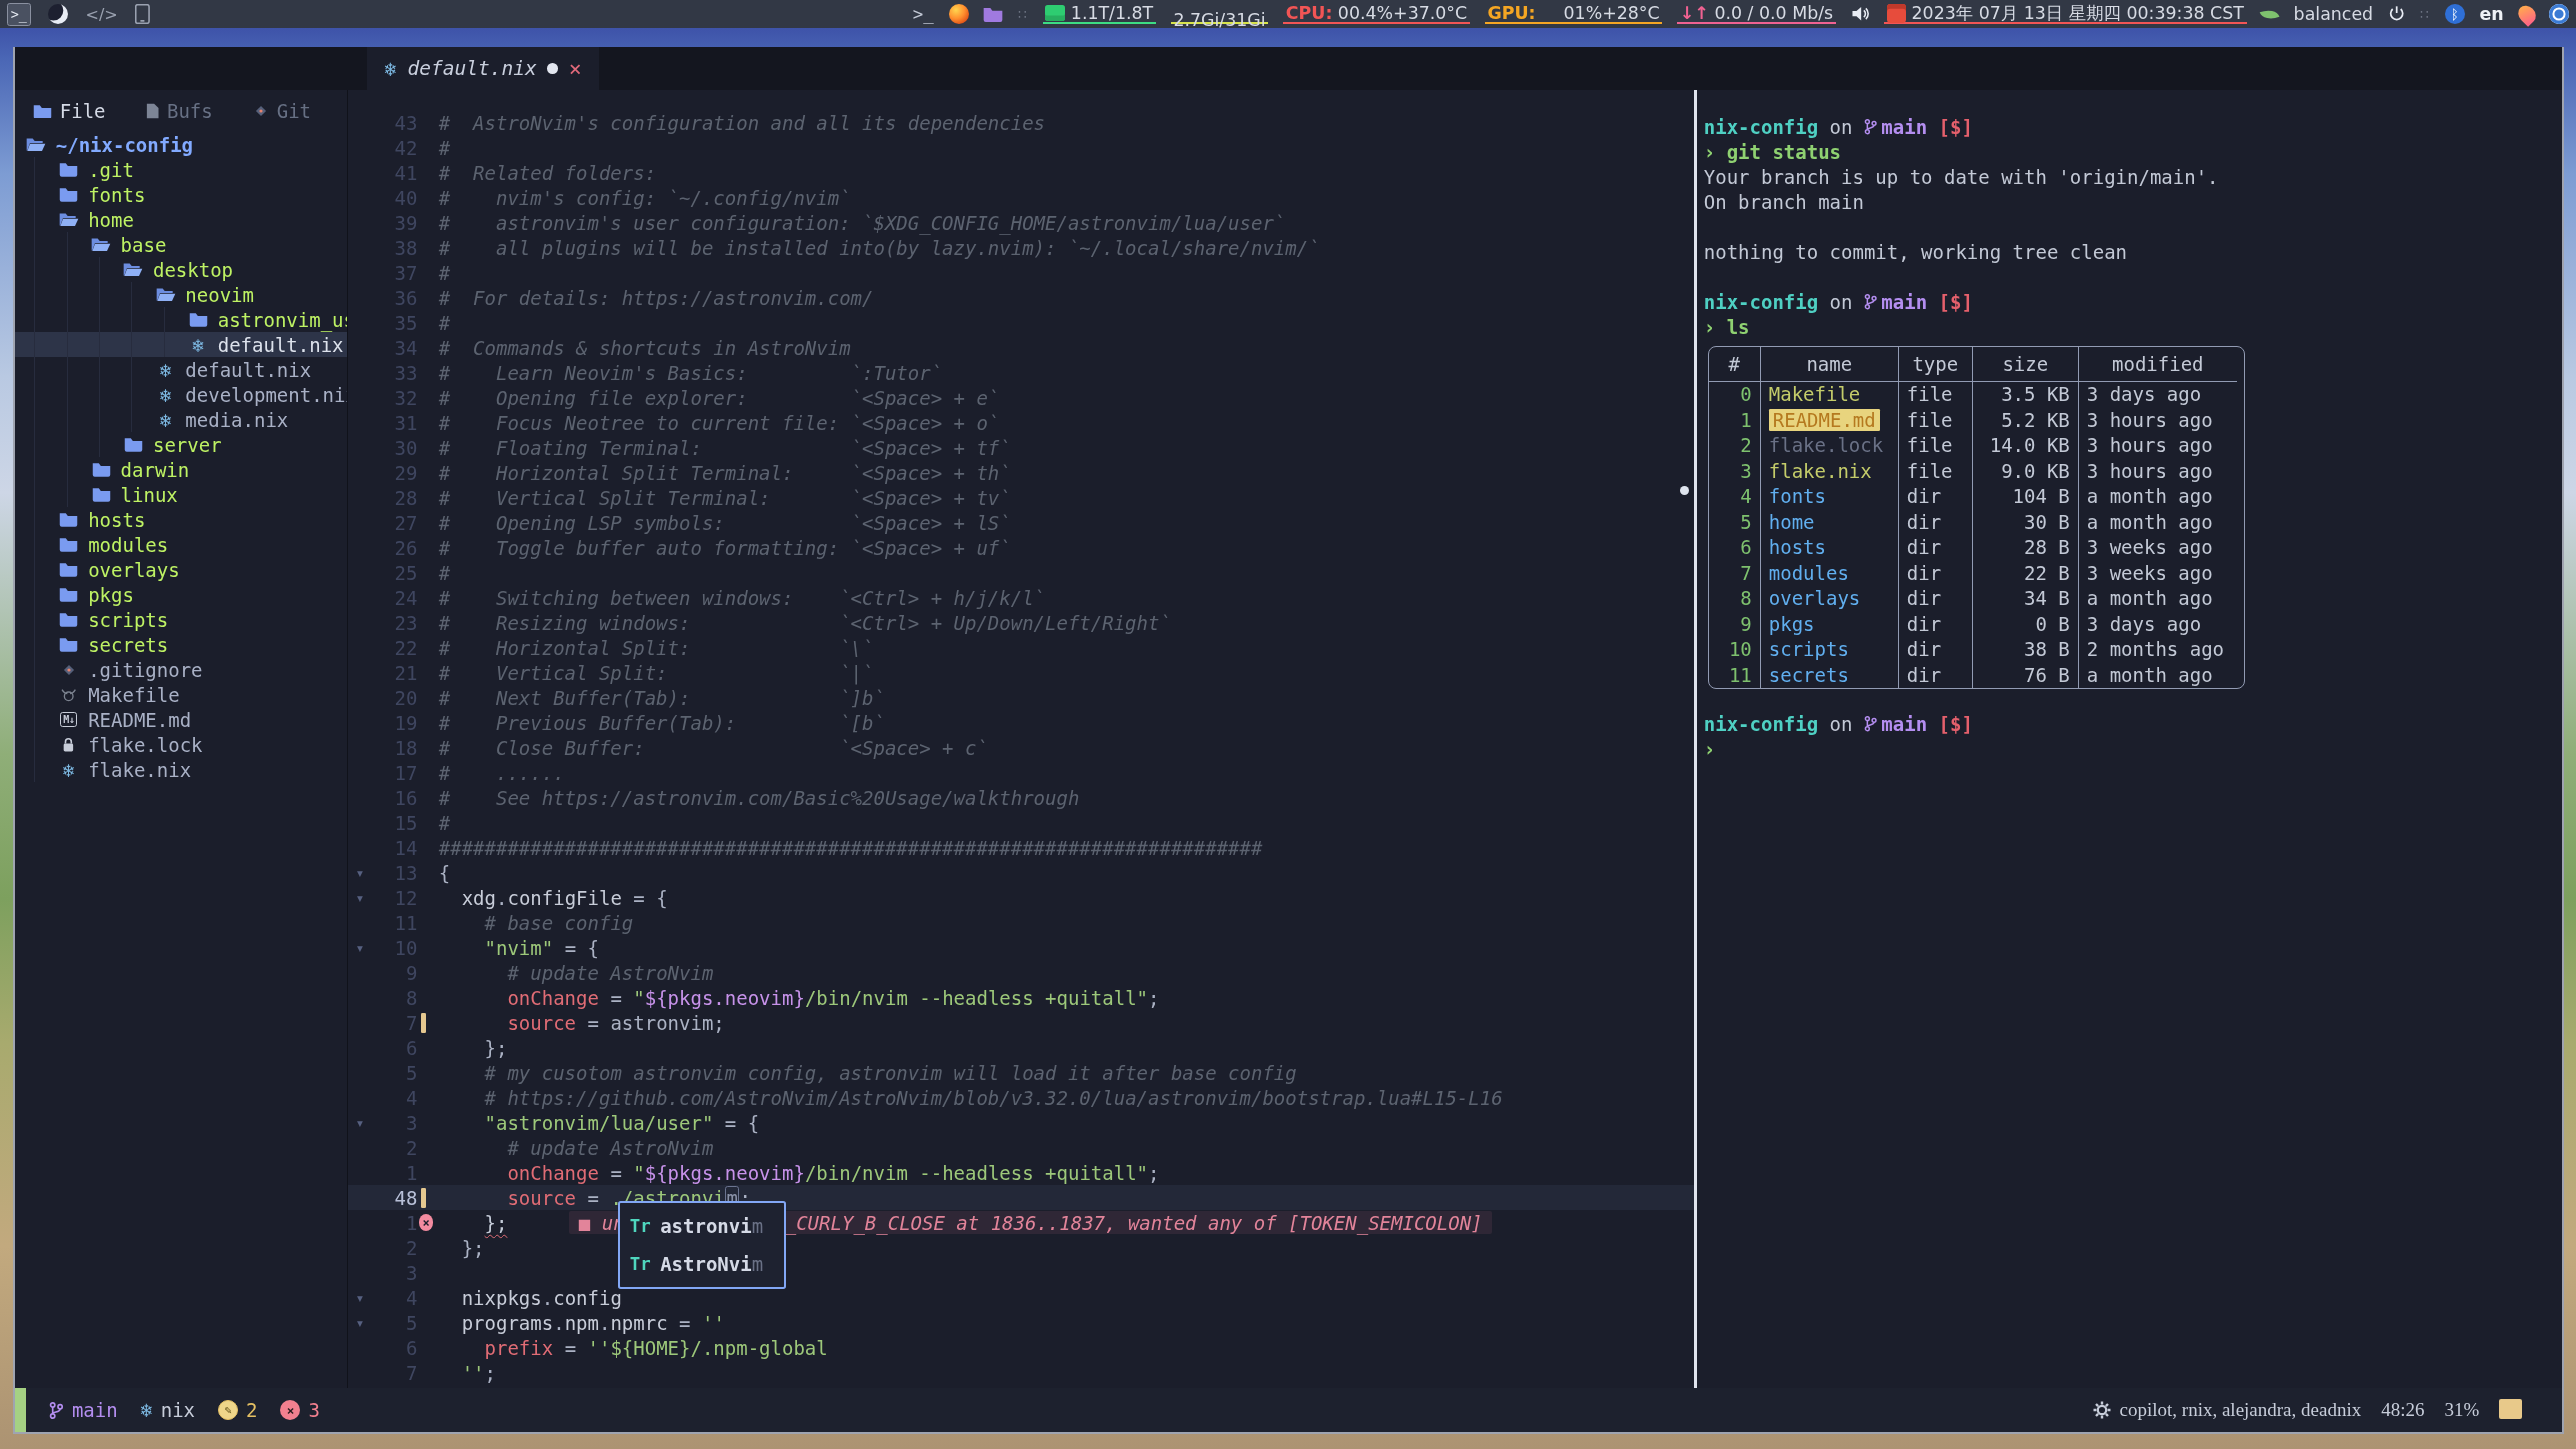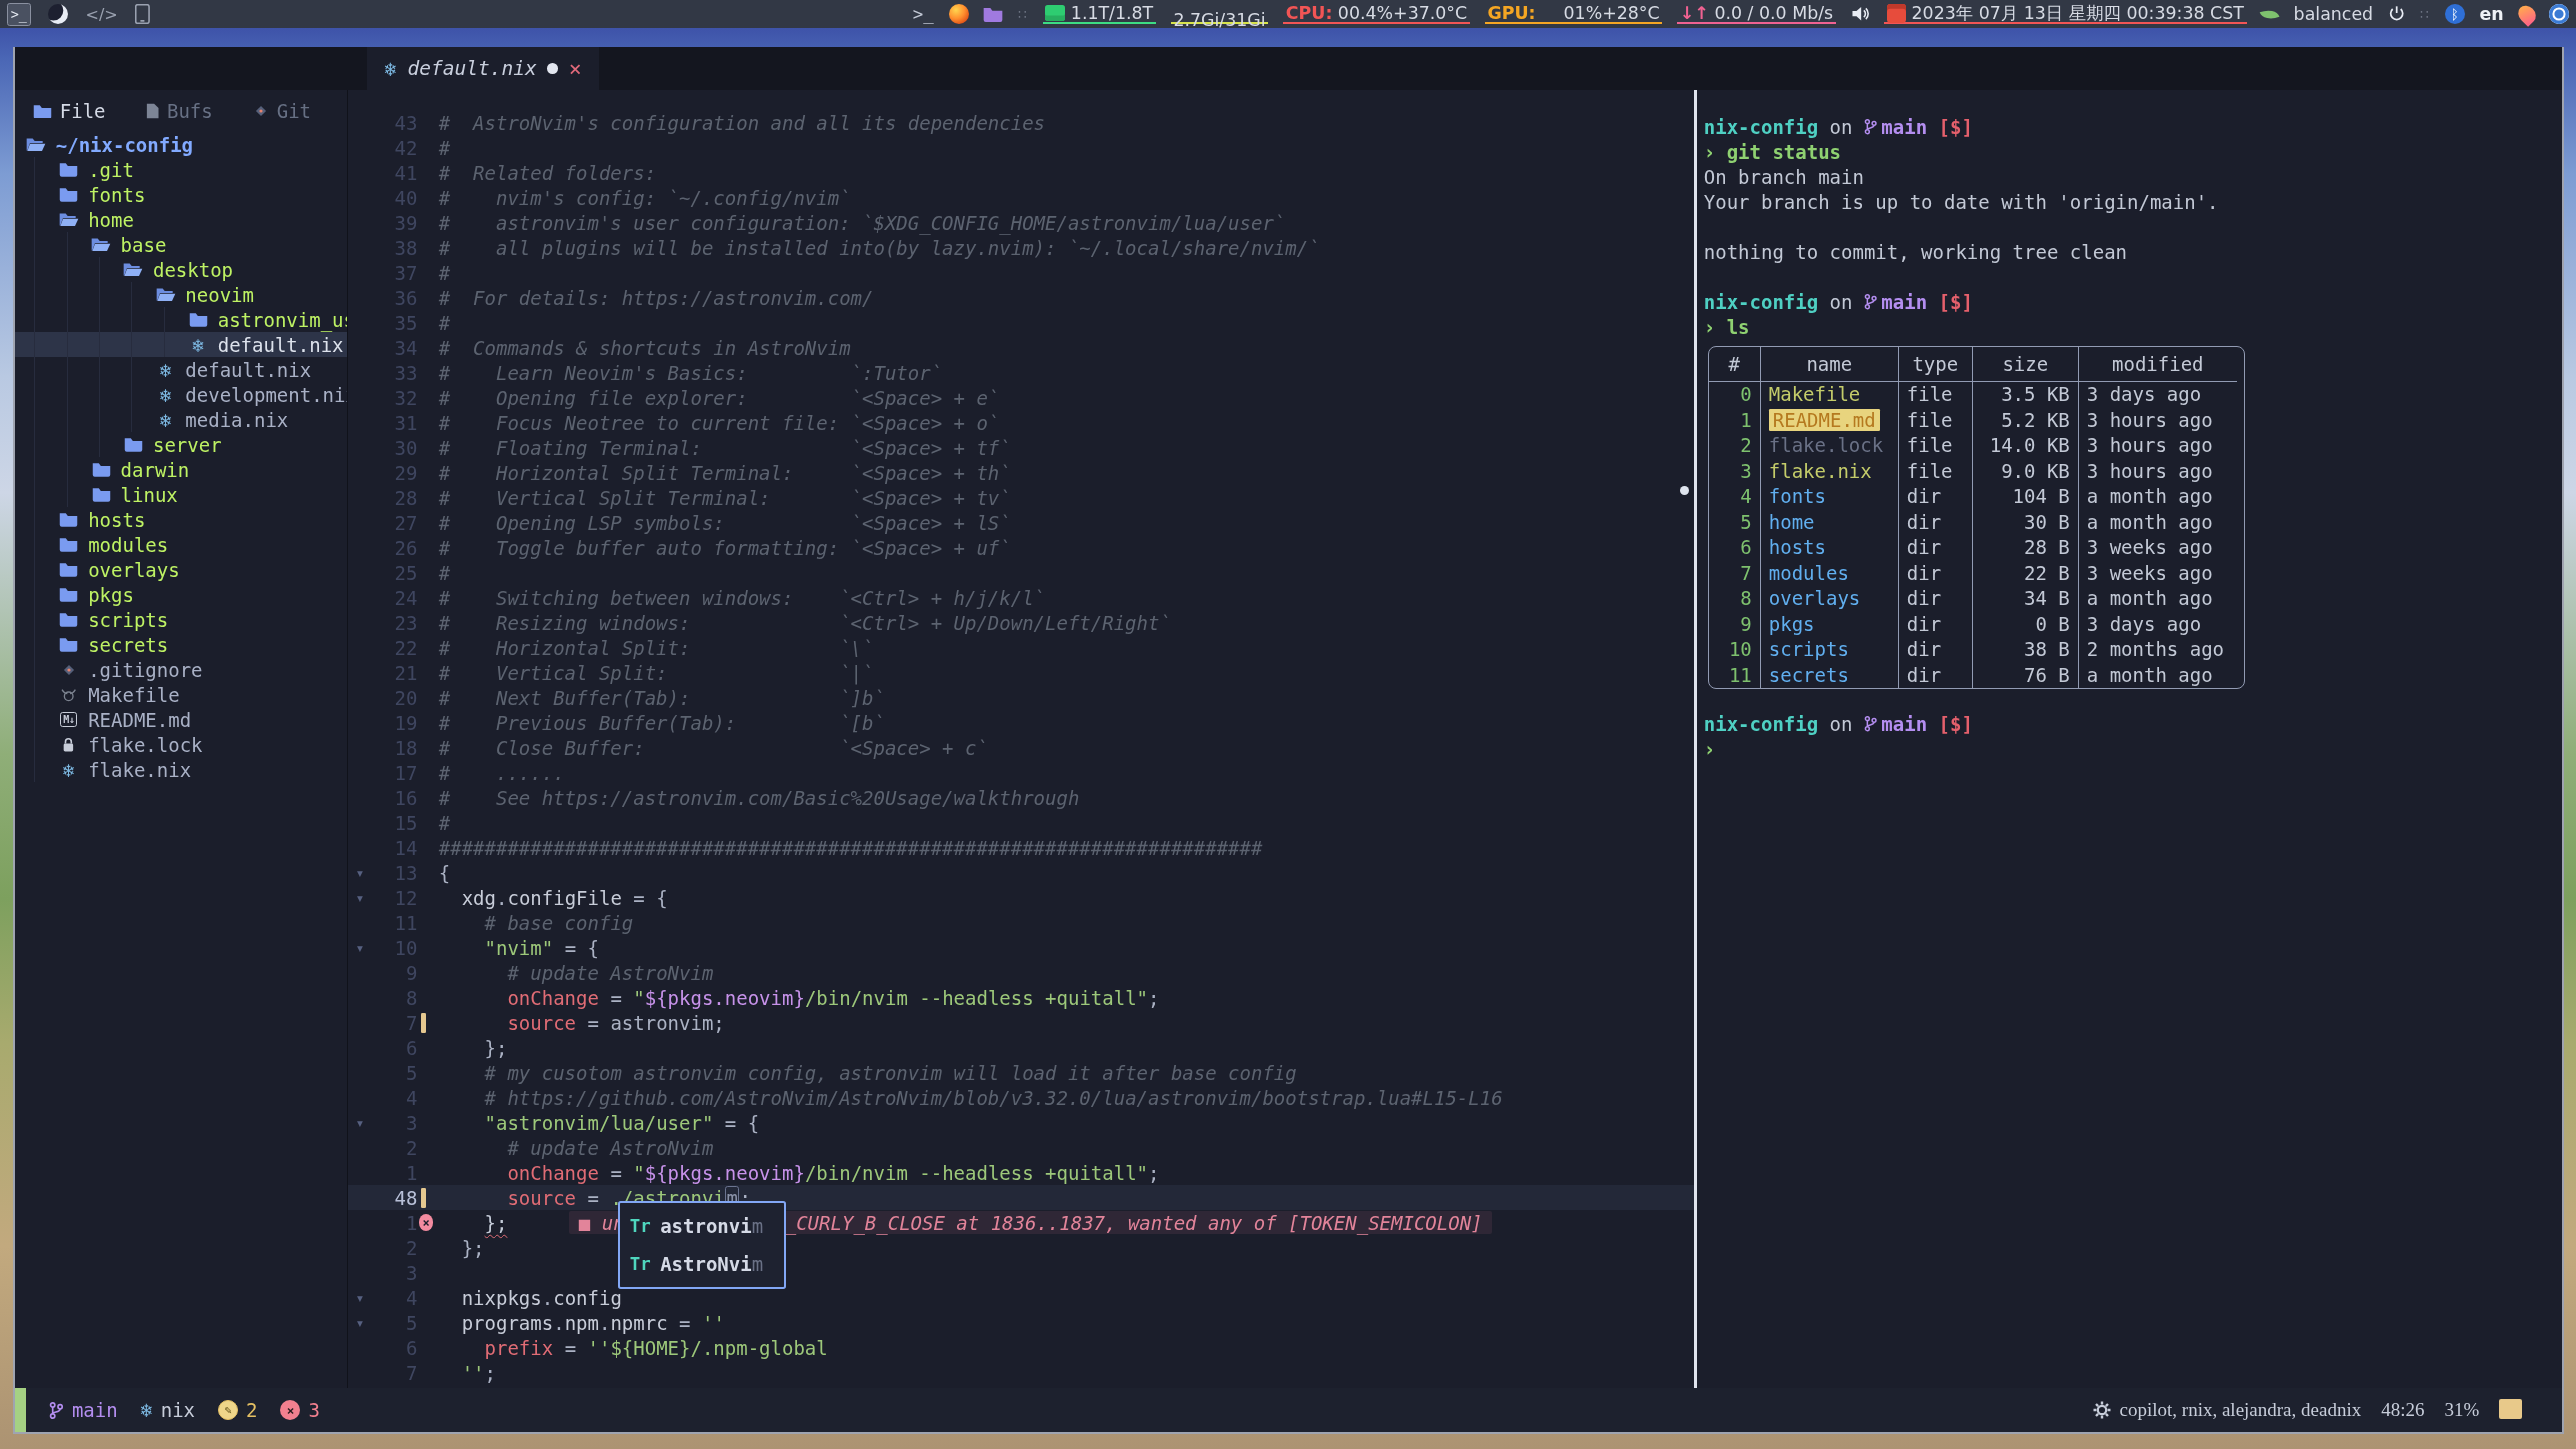--- a/index.html
+++ b/index.html
@@ -860,22 +860,22 @@
     </section>
     <div class="split"></div>
     <section class="term" id="term">
         <div class="trmline"><span class="p-dir">nix-config</span><span class="p-on"> on </span><span class="p-branch"><svg class="glyph" width="13.4" height="17.4" viewBox="0 0 16 20" stroke="#b48ef0" fill="none" stroke-width="1.8">
               <circle cx="4" cy="4" r="2.3"></circle>
               <circle cx="12" cy="6" r="2.3"></circle>
               <circle cx="4" cy="16" r="2.3"></circle>
               <path d="M4 6.3v7.4M12 8.3c0 4-8 2.6-8 5.4"></path>
             </svg><span>main</span></span><span class="p-on"> </span><span class="p-dollar">[$]</span></div>
         <div class="trmline"><span class="p-chev">› </span><span class="p-cmd">git status</span></div>
+        <div class="trmline">Your branch is up to date with 'origin/main'.</div>
         <div class="trmline">On branch main</div>
-        <div class="trmline">Your branch is up to date with 'origin/main'.</div>
         <div class="trmline"> </div>
         <div class="trmline">nothing to commit, working tree clean</div>
         <div class="trmline"> </div>
         <div class="trmline"><span class="p-dir">nix-config</span><span class="p-on"> on </span><span class="p-branch"><svg class="glyph" width="13.4" height="17.4" viewBox="0 0 16 20" stroke="#b48ef0" fill="none" stroke-width="1.8">
               <circle cx="4" cy="4" r="2.3"></circle>
               <circle cx="12" cy="6" r="2.3"></circle>
               <circle cx="4" cy="16" r="2.3"></circle>
               <path d="M4 6.3v7.4M12 8.3c0 4-8 2.6-8 5.4"></path>
             </svg><span>main</span></span><span class="p-on"> </span><span class="p-dollar">[$]</span></div>
         <div class="trmline"><span class="p-chev">› </span><span class="p-cmd">ls</span></div>

